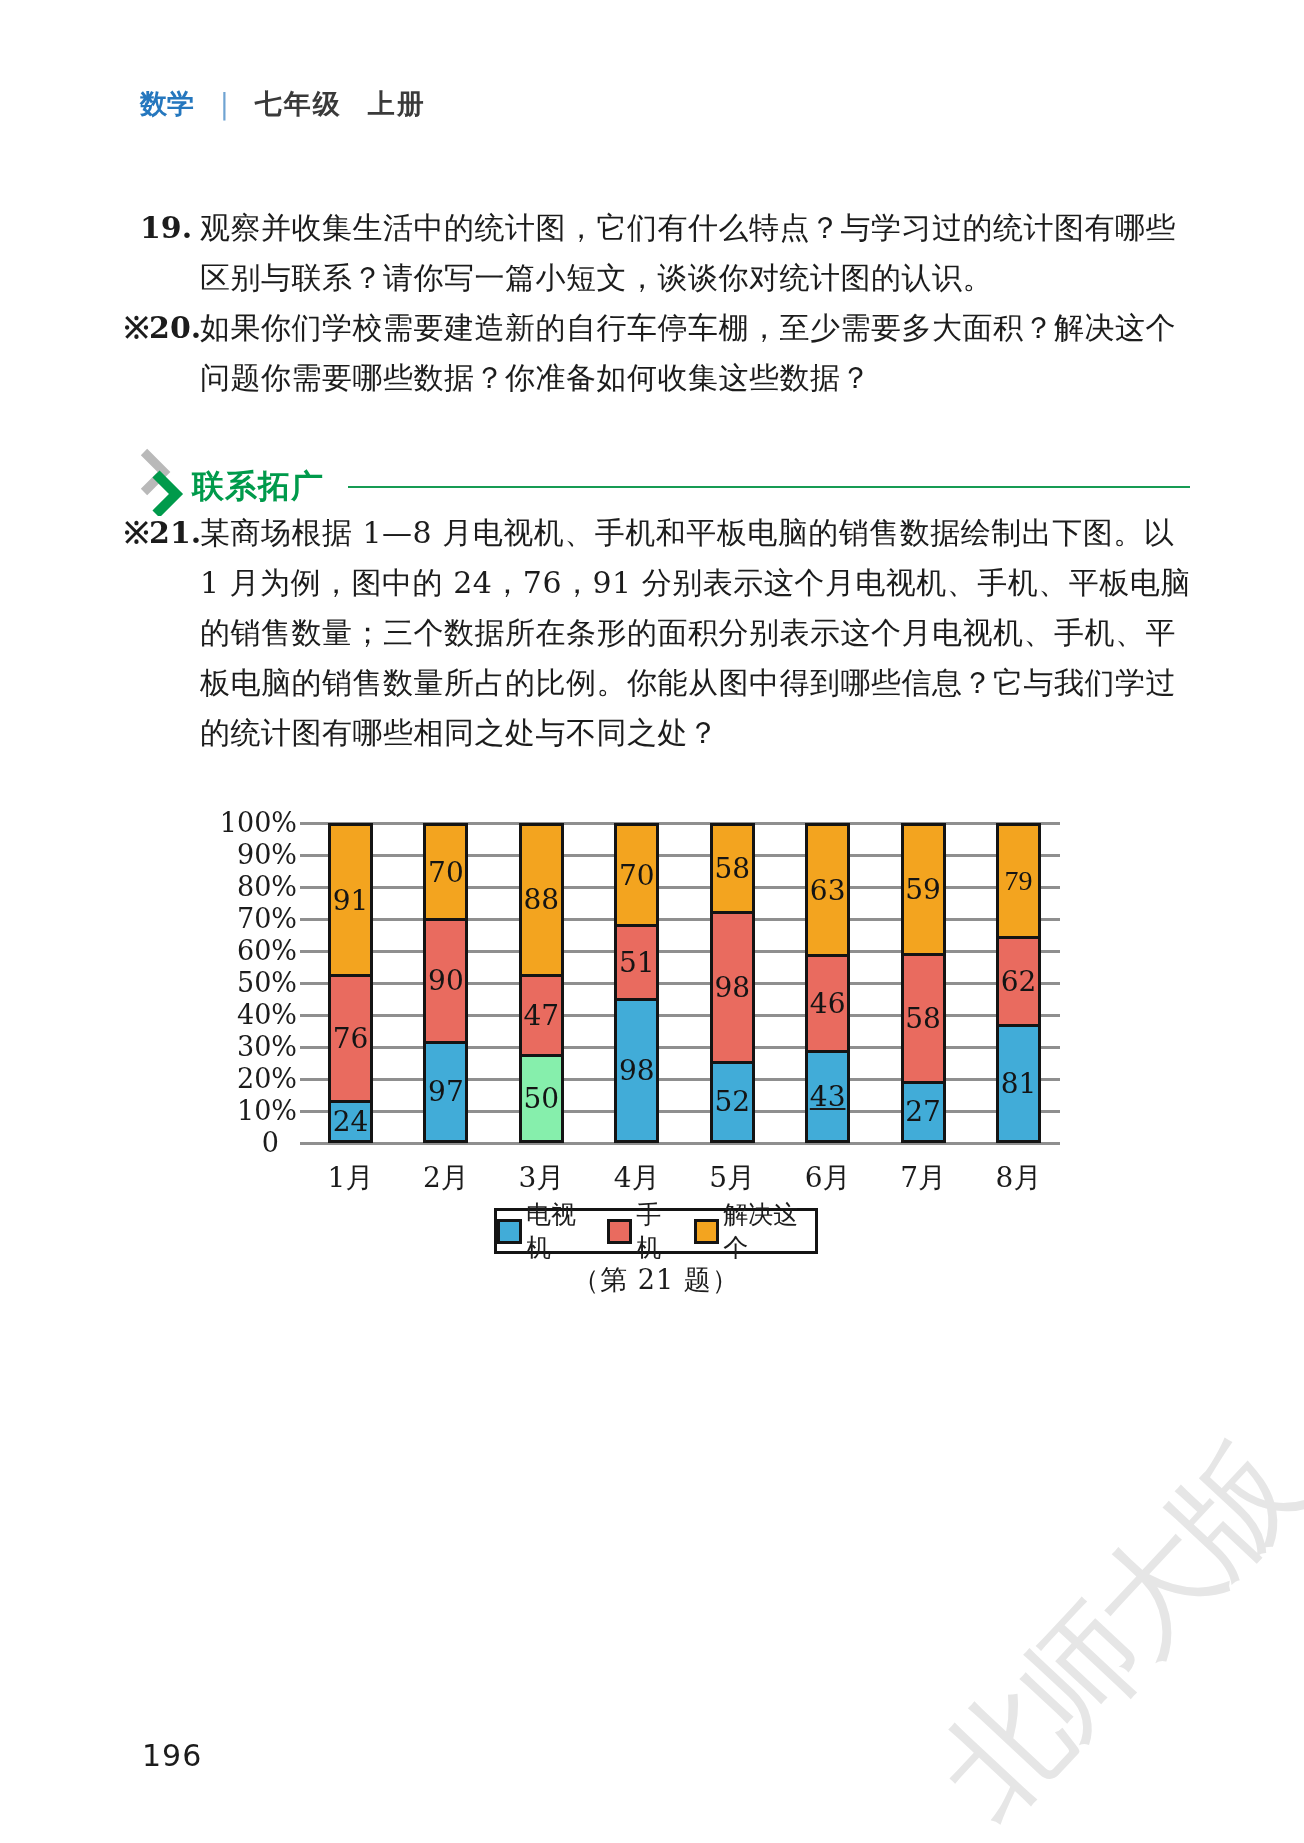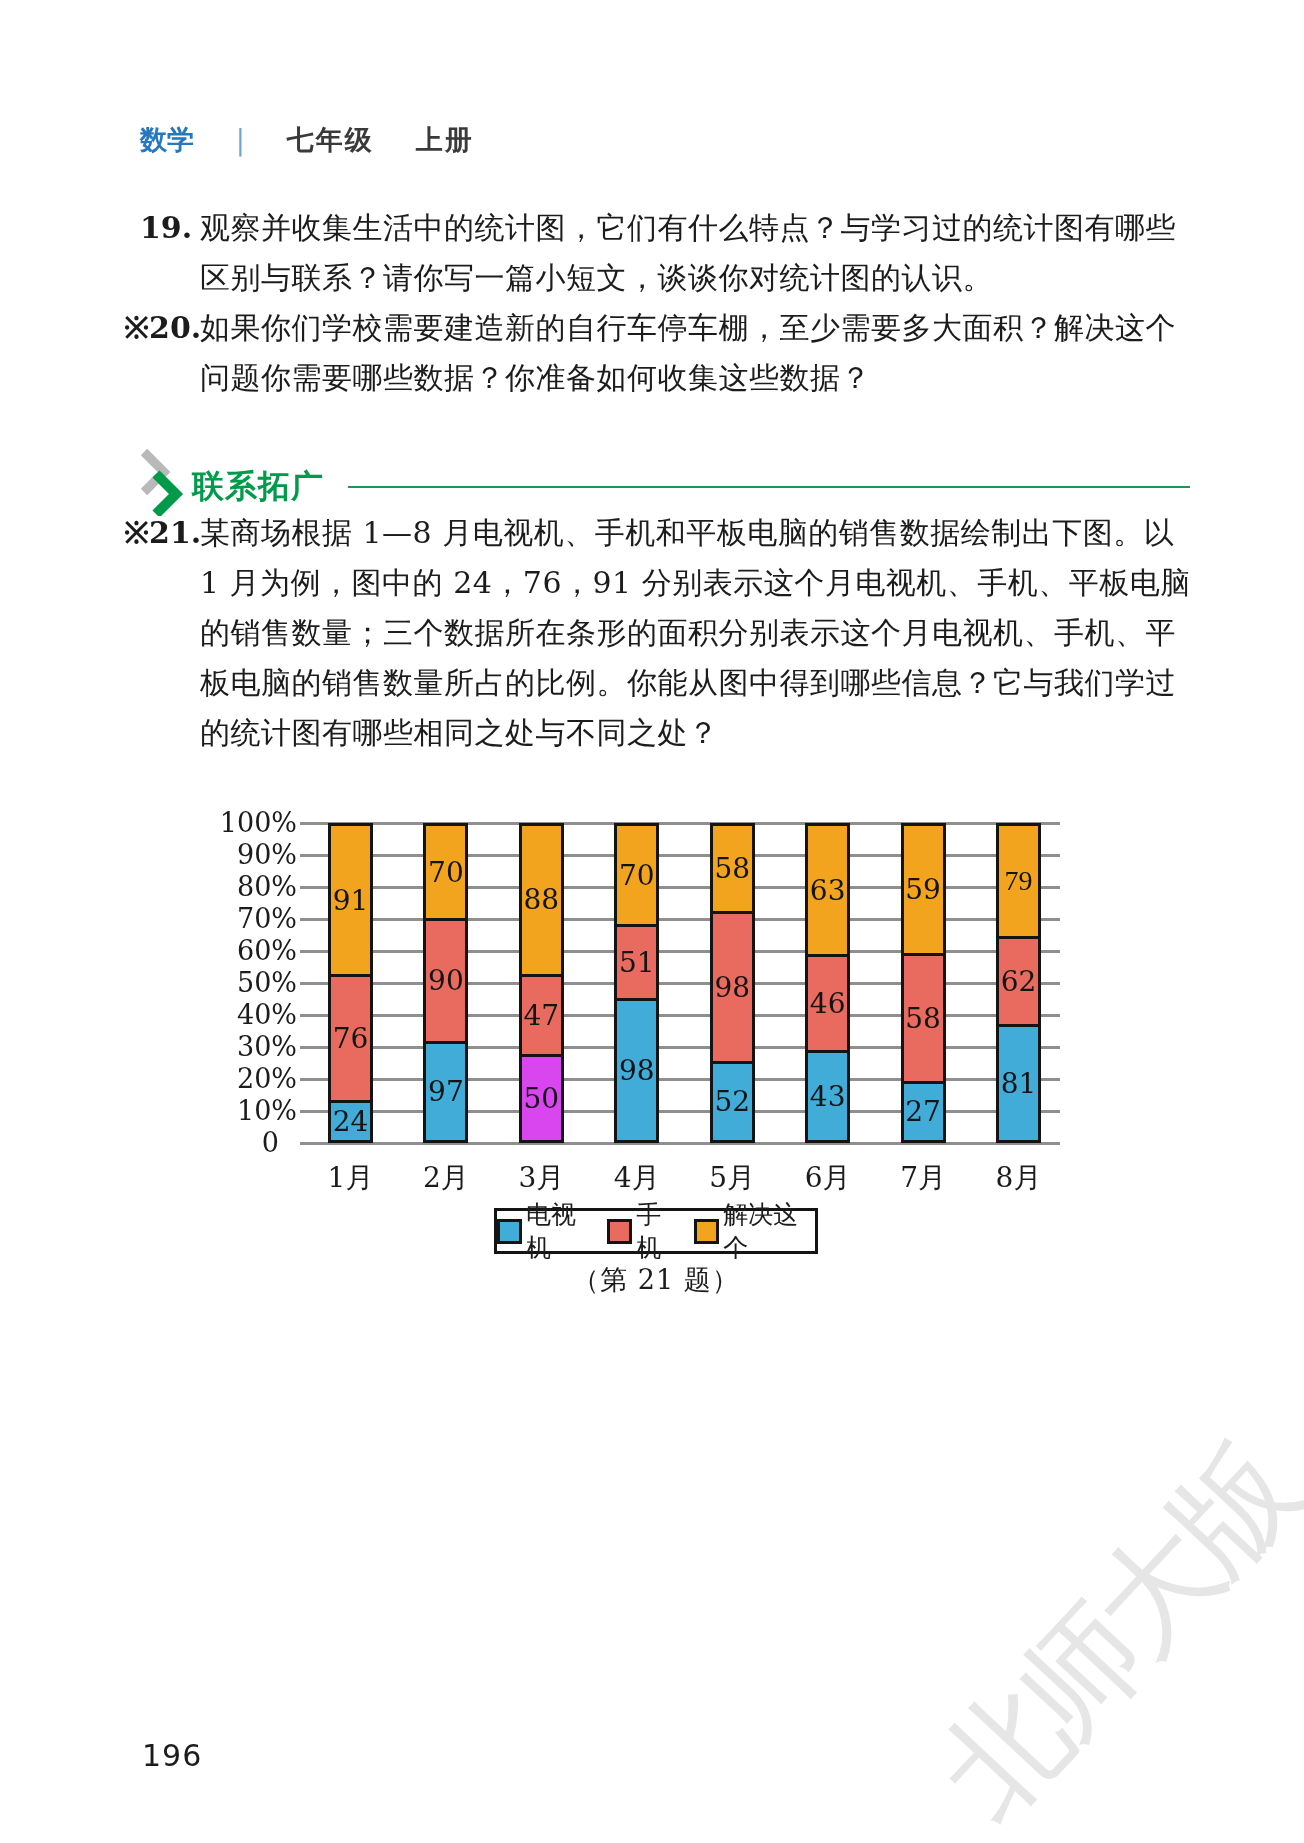--- a/index.html
+++ b/index.html
@@ -2,22 +2,22 @@
 <html><head>
 <meta charset="utf-8">
 <style>
   html,body{margin:0;padding:0;background:#fff;}
   .page{
     position:relative;width:1304px;height:1843px;background:#ffffff;overflow:hidden;
     font-family:"DejaVu Serif","Liberation Serif",serif;color:#1c1c1c;
   }
   
   .header{
-    position:absolute;left:140px;top:86px;display:flex;align-items:center;gap:42px;
-    font-family:"DejaVu Sans","Liberation Sans",sans-serif;font-size:27px;font-weight:bold;margin-top:36px;
+    position:absolute;left:140px;top:86px;display:flex;align-items:center;gap:26px;
+    font-family:"DejaVu Sans","Liberation Sans",sans-serif;font-size:27px;font-weight:bold;
   }
   .header .subject{color:#2577BE;}
   .header .divider{color:#6FA3D2;font-weight:400;font-size:26px;transform:scaleY(1.1);}
   .header .grade,.header .volume{color:#3A3A3A;letter-spacing:2px;}
   
   .problem{position:absolute;left:140px;width:1085px;}
   .problem .num{position:absolute;left:0;top:0;height:50px;line-height:50px;font-weight:bold;font-size:30px;white-space:nowrap;}
   .problem.star .num{left:-16px;}
   .problem .line{margin-left:60px;height:50px;line-height:50px;font-size:30px;white-space:nowrap;letter-spacing:0.5px;}
   #p19{top:203px}
@@ -145,21 +145,21 @@
           </div>
           <div class="seg" style="bottom: 31.3305%; height: 38.6266%; background: rgb(233, 107, 95); align-items: center;">
             <div class="seg-label">90</div>
           </div>
           <div class="seg" style="bottom: 69.9571%; height: 30.0429%; background: rgb(243, 164, 31);">
             <div class="seg-label">70</div>
           </div>
         </div>
         <div class="xtick" style="left: 100.93px;">2月</div>
         <div class="bar" style="left: 218.86px; width: 45px;">
-          <div class="seg" style="bottom: 0%; height: 27.027%; background: #d946ef;">
+          <div class="seg" style="bottom: 0%; height: 27.027%; background: #86efac;">
             <div class="seg-label">50</div>
           </div>
           <div class="seg" style="bottom: 27.027%; height: 25.4054%; background: rgb(233, 107, 95);">
             <div class="seg-label">47</div>
           </div>
           <div class="seg" style="bottom: 52.4324%; height: 47.5676%; background: rgb(243, 164, 31);">
             <div class="seg-label">88</div>
           </div>
         </div>
         <div class="xtick" style="left: 196.36px;">3月</div>
@@ -181,21 +181,21 @@
           </div>
           <div class="seg" style="bottom: 25%; height: 47.1154%; background: rgb(233, 107, 95);">
             <div class="seg-label">98</div>
           </div>
           <div class="seg" style="bottom: 72.1154%; height: 27.8846%; background: rgb(243, 164, 31);">
             <div class="seg-label">58</div>
           </div>
         </div>
         <div class="xtick" style="left: 387.22px;">5月</div>
         <div class="bar" style="left: 505.15px; width: 45px;">
-          <div class="seg" style="bottom: 0%; height: 28.2895%; background: rgb(65, 172, 216);">
+          <div class="seg" style="bottom: 0%; height: 28.2895%; background: rgb(65, 172, 216); text-decoration: underline;">
             <div class="seg-label">43</div>
           </div>
           <div class="seg" style="bottom: 28.2895%; height: 30.2632%; background: rgb(233, 107, 95);">
             <div class="seg-label">46</div>
           </div>
           <div class="seg" style="bottom: 58.5526%; height: 41.4474%; background: rgb(243, 164, 31);">
             <div class="seg-label">63</div>
           </div>
         </div>
         <div class="xtick" style="left: 482.65px;">6月</div>

